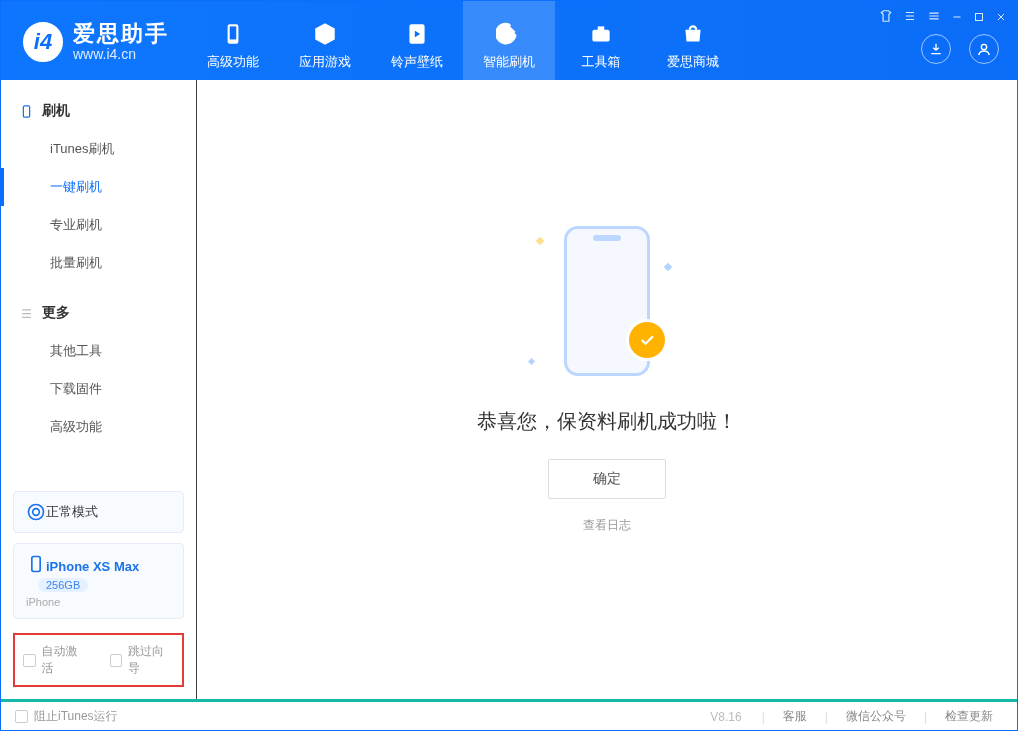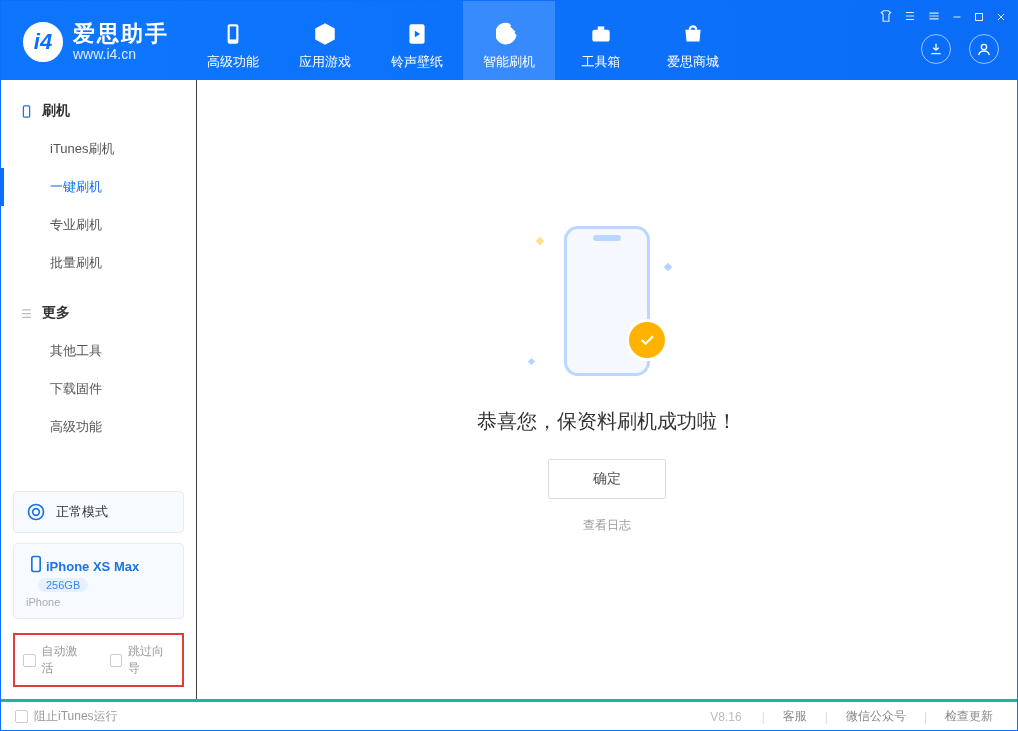--- a/index.html
+++ b/index.html
@@ -76,21 +76,21 @@
   }
   .sb-item.active { color: #0b6efd; border-left-color: #0b6efd; }
 
   .device-cards {
     margin-top: auto; padding: 12px 12px 0;
     display: flex; flex-direction: column; gap: 10px;
   }
   .card {
     border: 1px solid #e6ecf5; border-radius: 4px; background: #f7fbff;
     padding: 10px 12px; font-size: 13px; color: #333;
-    display: flex; align-items: center; gap: 10px; cursor: pointer;
+    display: flex; align-items: center; cursor: pointer;
   }
   .card svg { width: 20px; height: 20px; }
   .card.device { flex-direction: column; align-items: flex-start; gap: 4px; }
   .card.device .top-row { display: flex; align-items: flex-end; gap: 0; font-weight: 600; color: #1a73e8; }
   .badge {
     display: inline-block; background: #e6f1ff; color: #3b86f6;
     font-size: 11px; padding: 1px 8px; border-radius: 10px; margin-left: 12px;
   }
   .sub { font-size: 11px; color: #aaa; text-align: center; }
 

